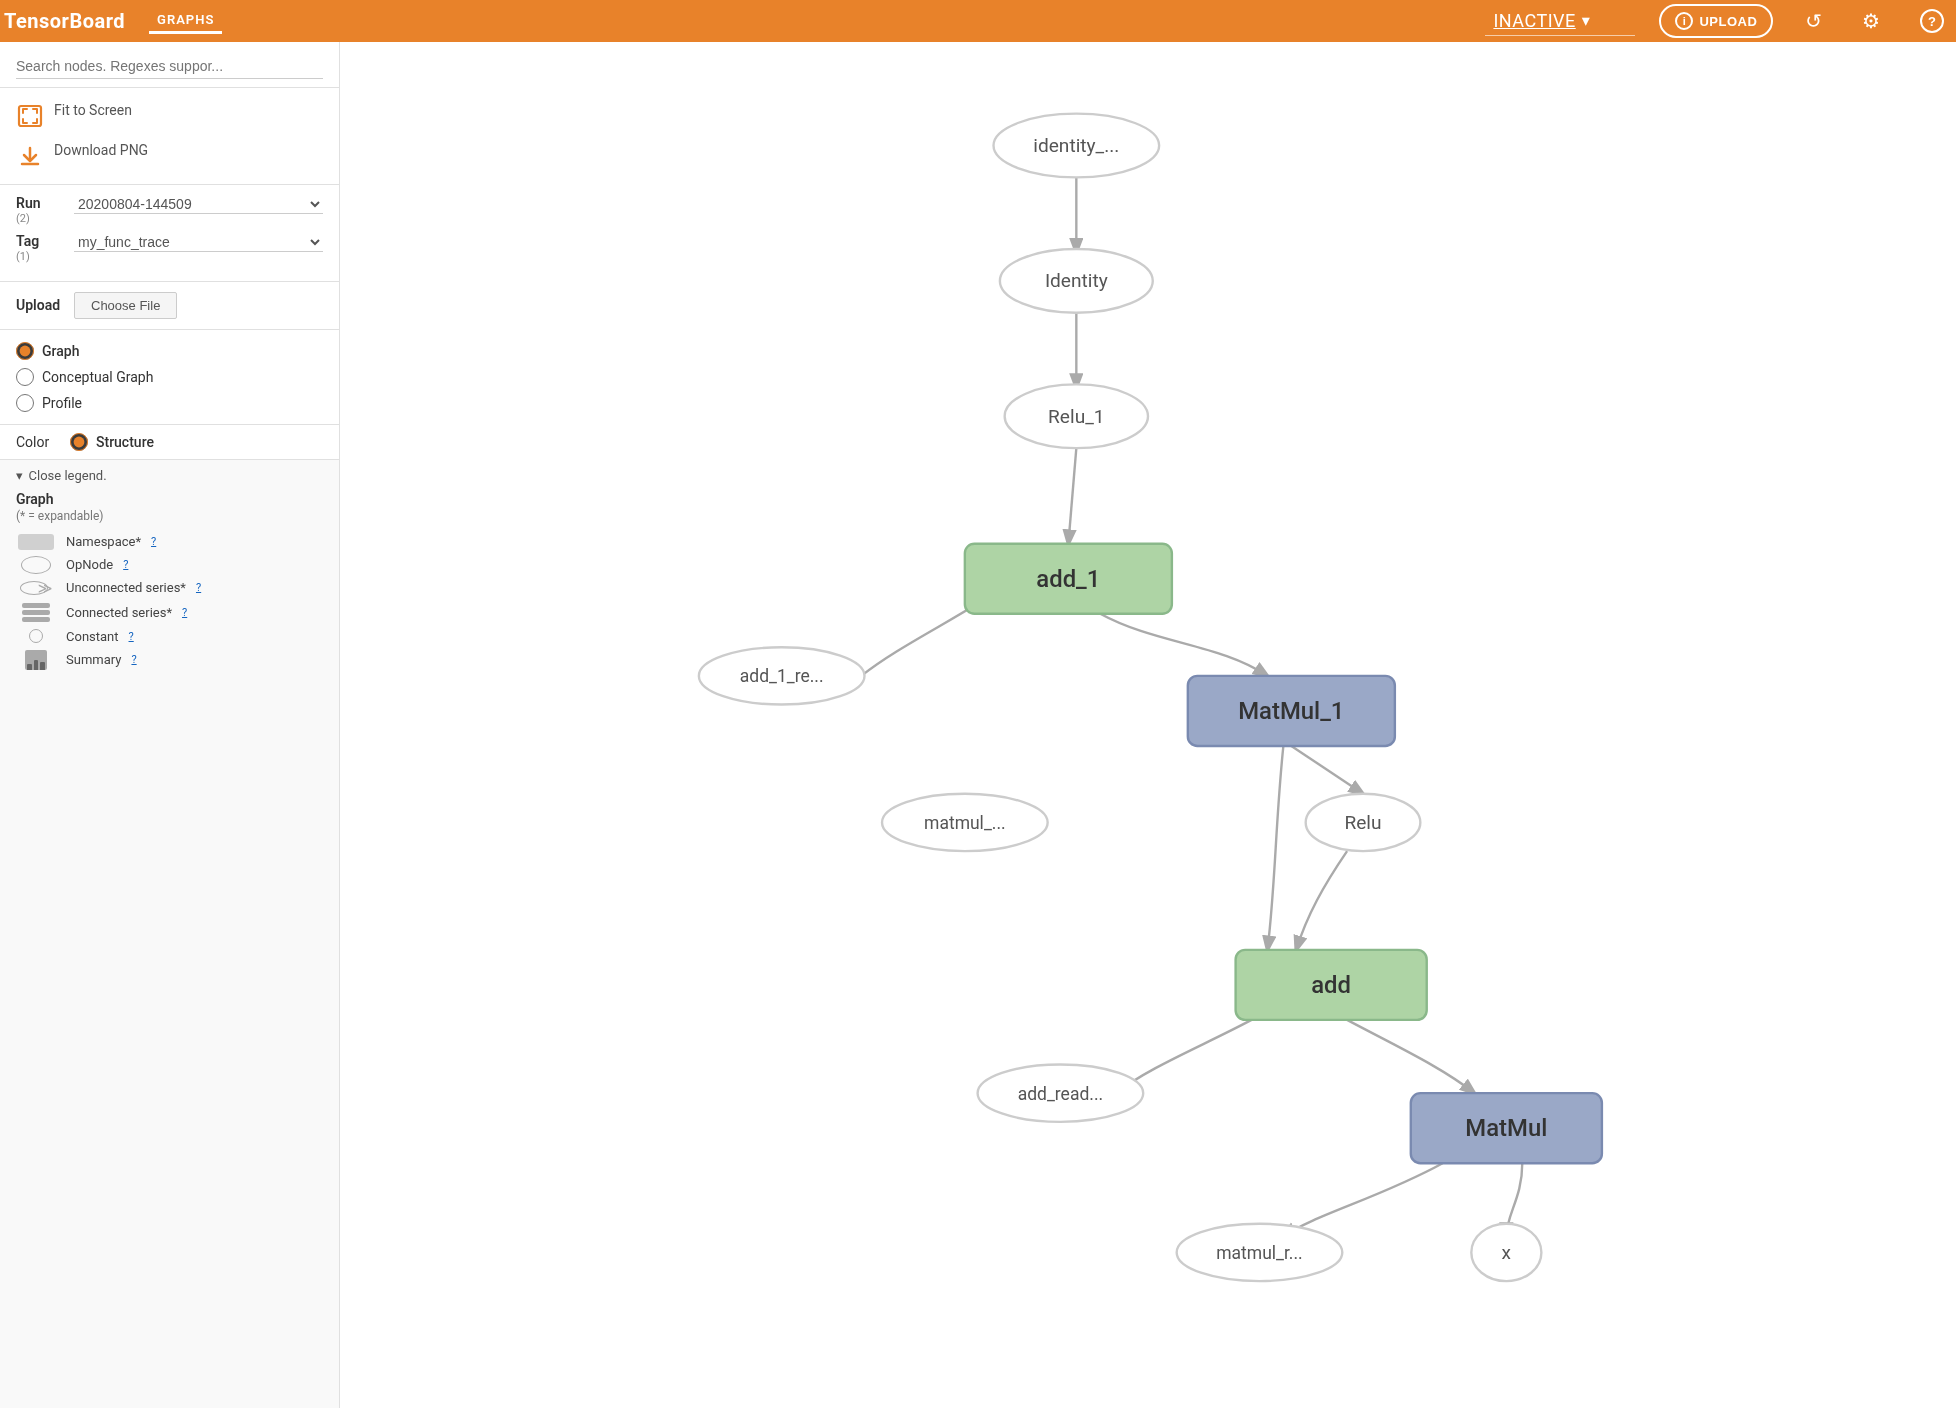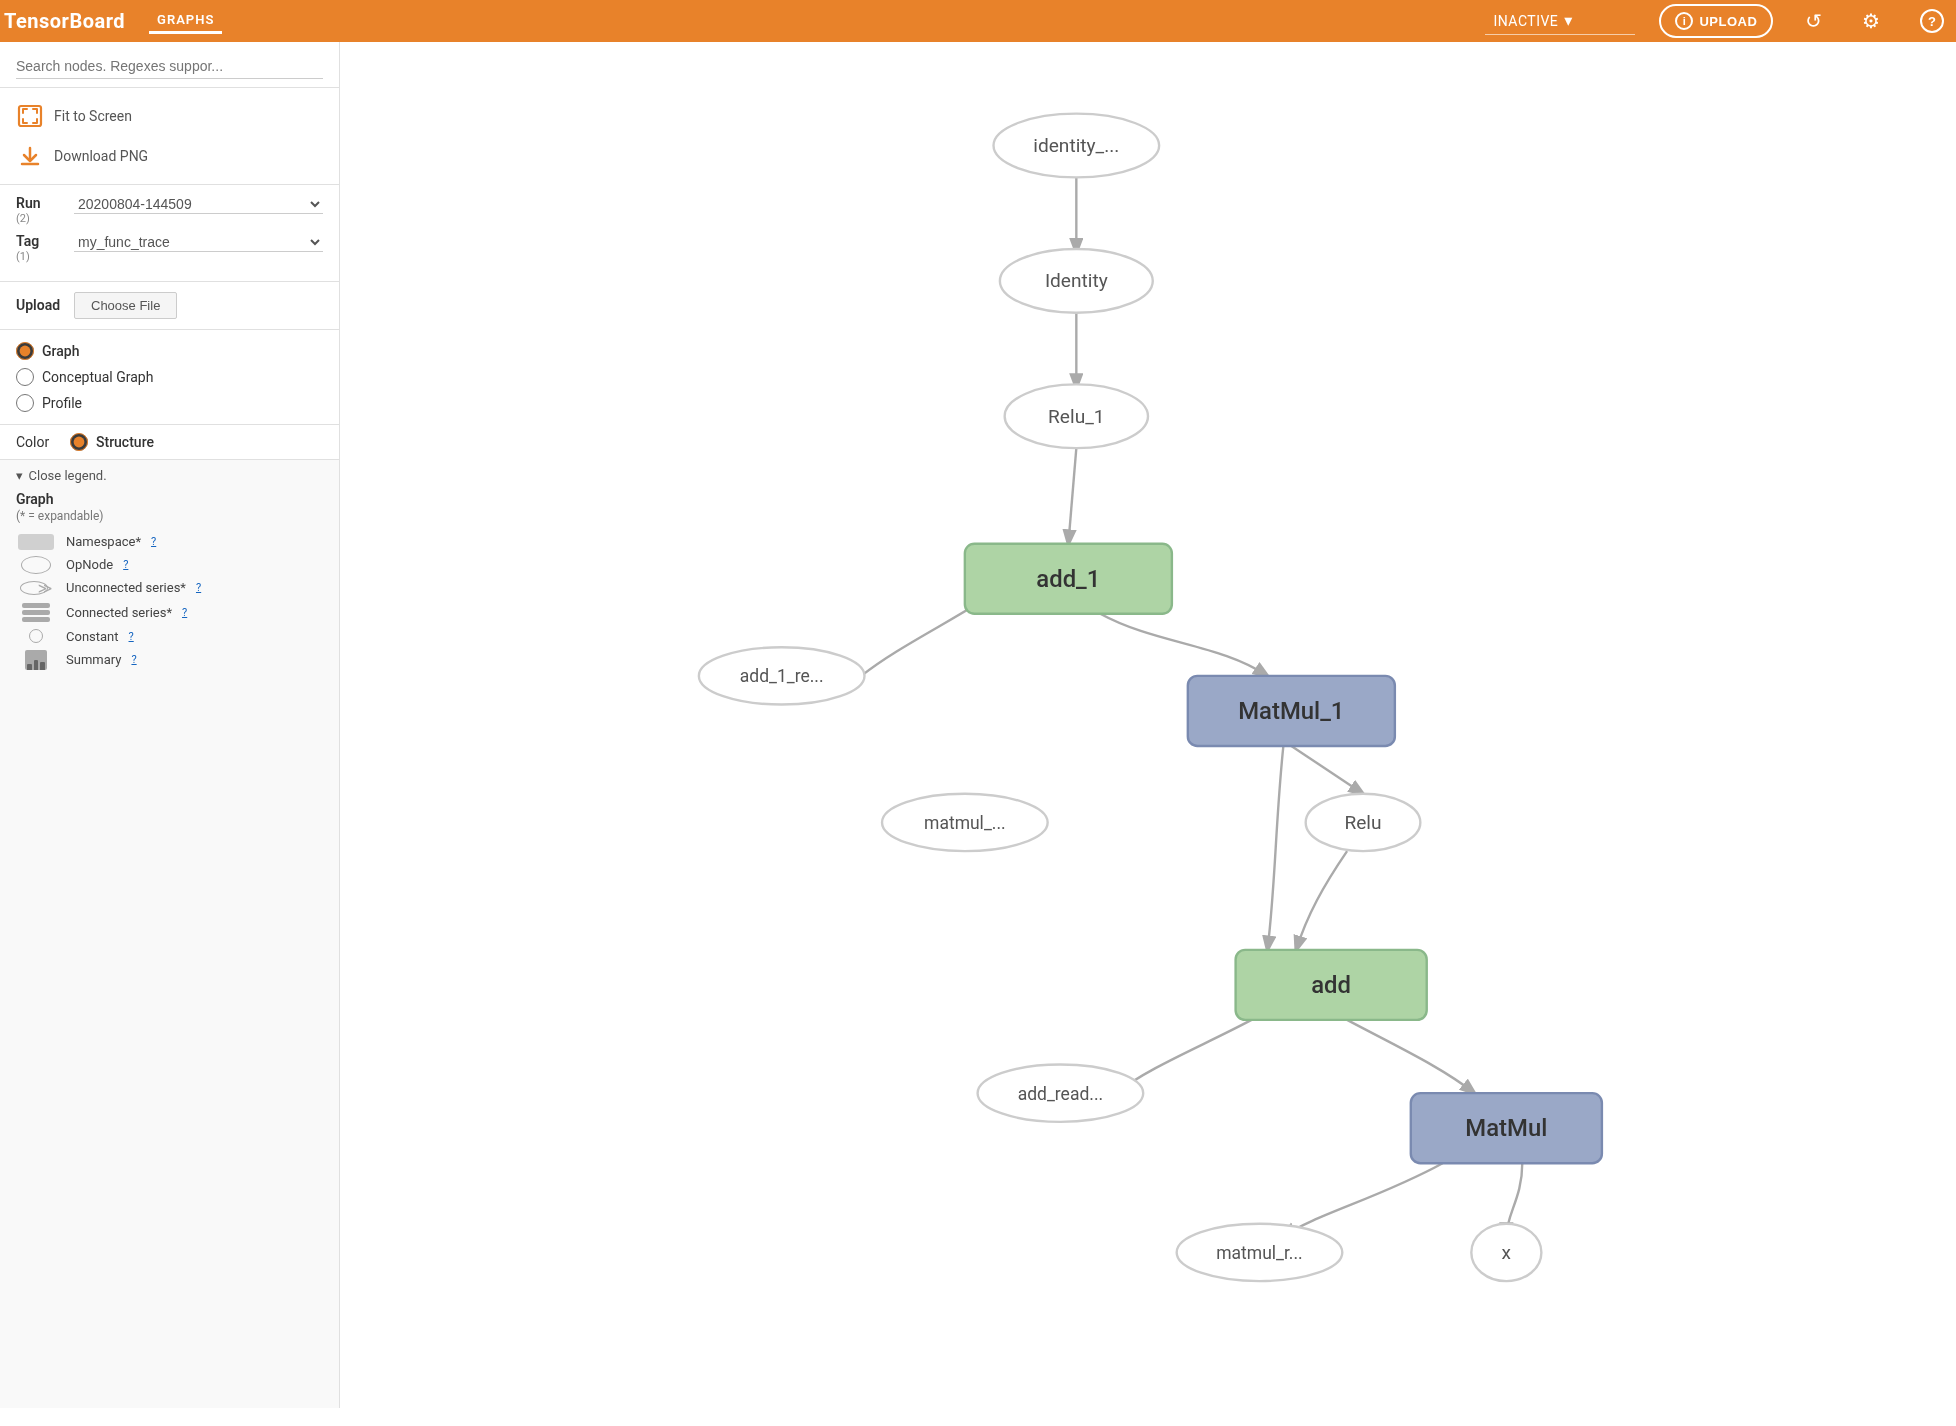--- a/index.html
+++ b/index.html
@@ -92,21 +92,21 @@
       font-size: 14px;
       padding: 4px 0;
       color: #999;
     }
     .sidebar-actions {
       padding: 8px 16px;
       border-bottom: 1px solid #e0e0e0;
     }
     .action-row {
       display: flex;
-      align-items: center;
+      align-items: flex-start;
       gap: 10px;
       padding: 6px 0;
       cursor: pointer;
     }
     .action-icon {
       width: 28px;
       height: 28px;
       display: flex;
       align-items: center;
       justify-content: center;
@@ -332,22 +332,23 @@
       position: relative;
     }
 
     
     .graph-svg {
       width: 100%;
       height: 100%;
     }
     .inactive-badge {
       color: #fff;
-      font-size: 14px;
+      font-size: 18px;
       letter-spacing: 0.5px;
+      text-decoration: underline;
     }
     .dropdown-arrow {
       color: #fff;
       font-size: 16px;
     }
     .inactive-wrap {
       display: flex;
       align-items: center;
       gap: 6px;
       background: transparent;

